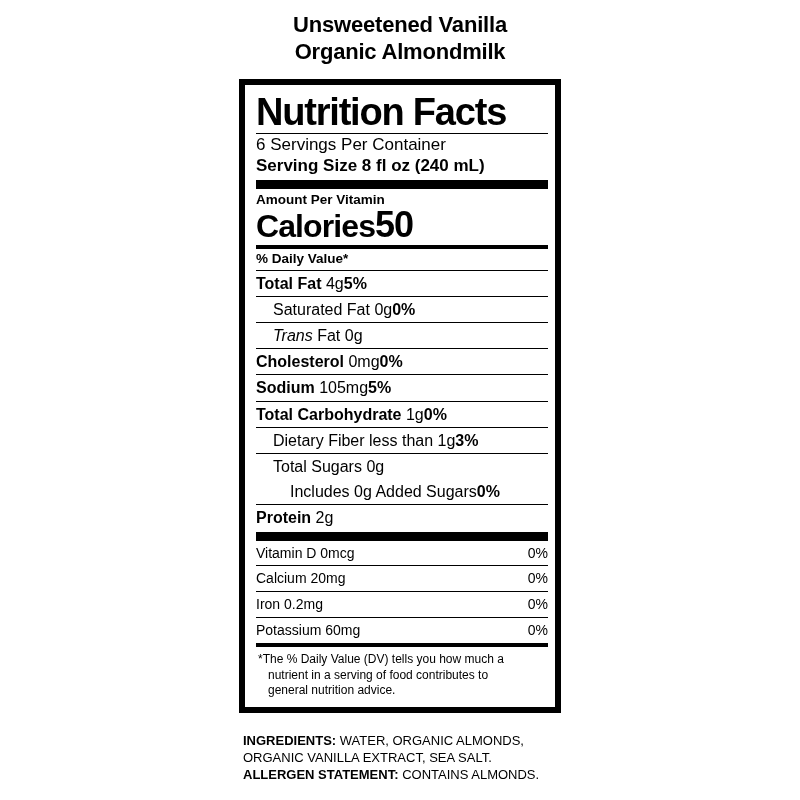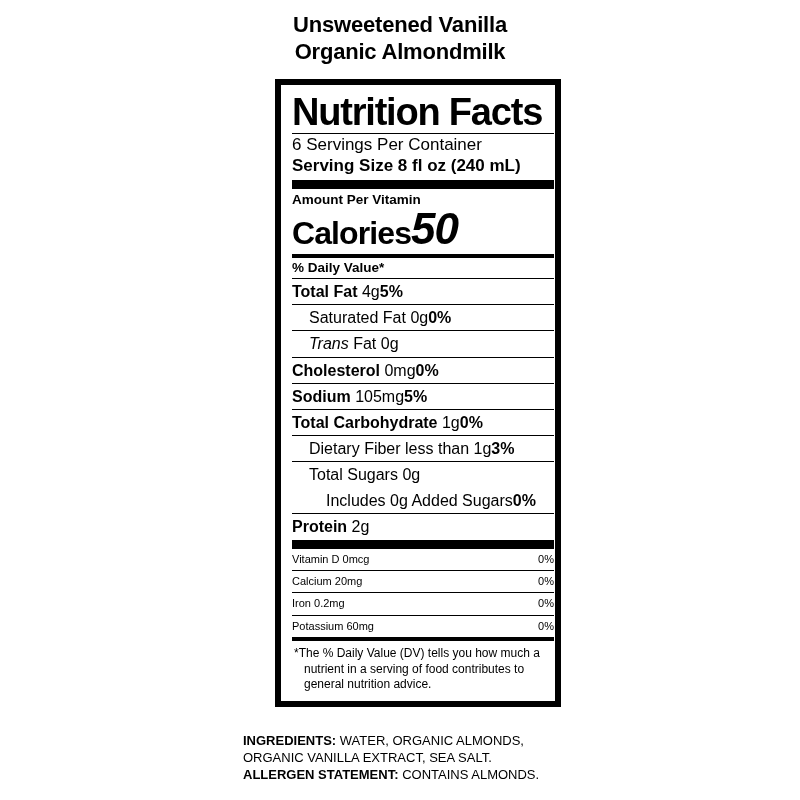--- a/index.html
+++ b/index.html
@@ -29,23 +29,22 @@
   .panel-wrap {
     position: absolute;
     left: 239px;
     top: 79px;
     width: 322px;
   }
 
   .panel {
     border: 6px solid #000;
     background: #fff;
-    padding: 6px 1px 8px 11px;
+    padding: 6px 7px 8px 11px;
     box-sizing: border-box;
-    margin-left: 36px;
   }
 
   .nf-title {
     font-size: 38px;
     font-weight: bold;
     line-height: 1.0;
     letter-spacing: -1.2px;
     margin: 2px 0 2px 0;
   }
 
@@ -79,25 +78,24 @@
     margin-top: -2px;
     margin-bottom: 2px;
   }
   .calories-label {
     font-size: 32px;
     font-weight: bold;
     letter-spacing: -0.9px;
     line-height: 1.05;
   }
   .calories-value {
-    font-size: 44px;
+    font-size: 36px;
     font-weight: bold;
     letter-spacing: -1px;
     line-height: 1.05;
-    font-style: italic;
   }
 
   .dv-header {
     text-align: left;
     font-size: 13.5px;
     font-weight: bold;
     padding: 2px 0 2px 0;
     line-height: 1.2;
   }
 
@@ -119,21 +117,21 @@
     display: flex;
     justify-content: space-between;
     font-size: 16px;
     padding: 3px 0 4px 0;
     line-height: 1.2;
   }
 
   .vrow {
     display: flex;
     justify-content: space-between;
-    font-size: 11px;
+    font-size: 14px;
     padding: 4px 0 4px 0;
     line-height: 1.2;
   }
 
   .footnote {
     font-size: 12px;
     line-height: 1.32;
     padding-top: 5px;
     padding-left: 2px;
   }

